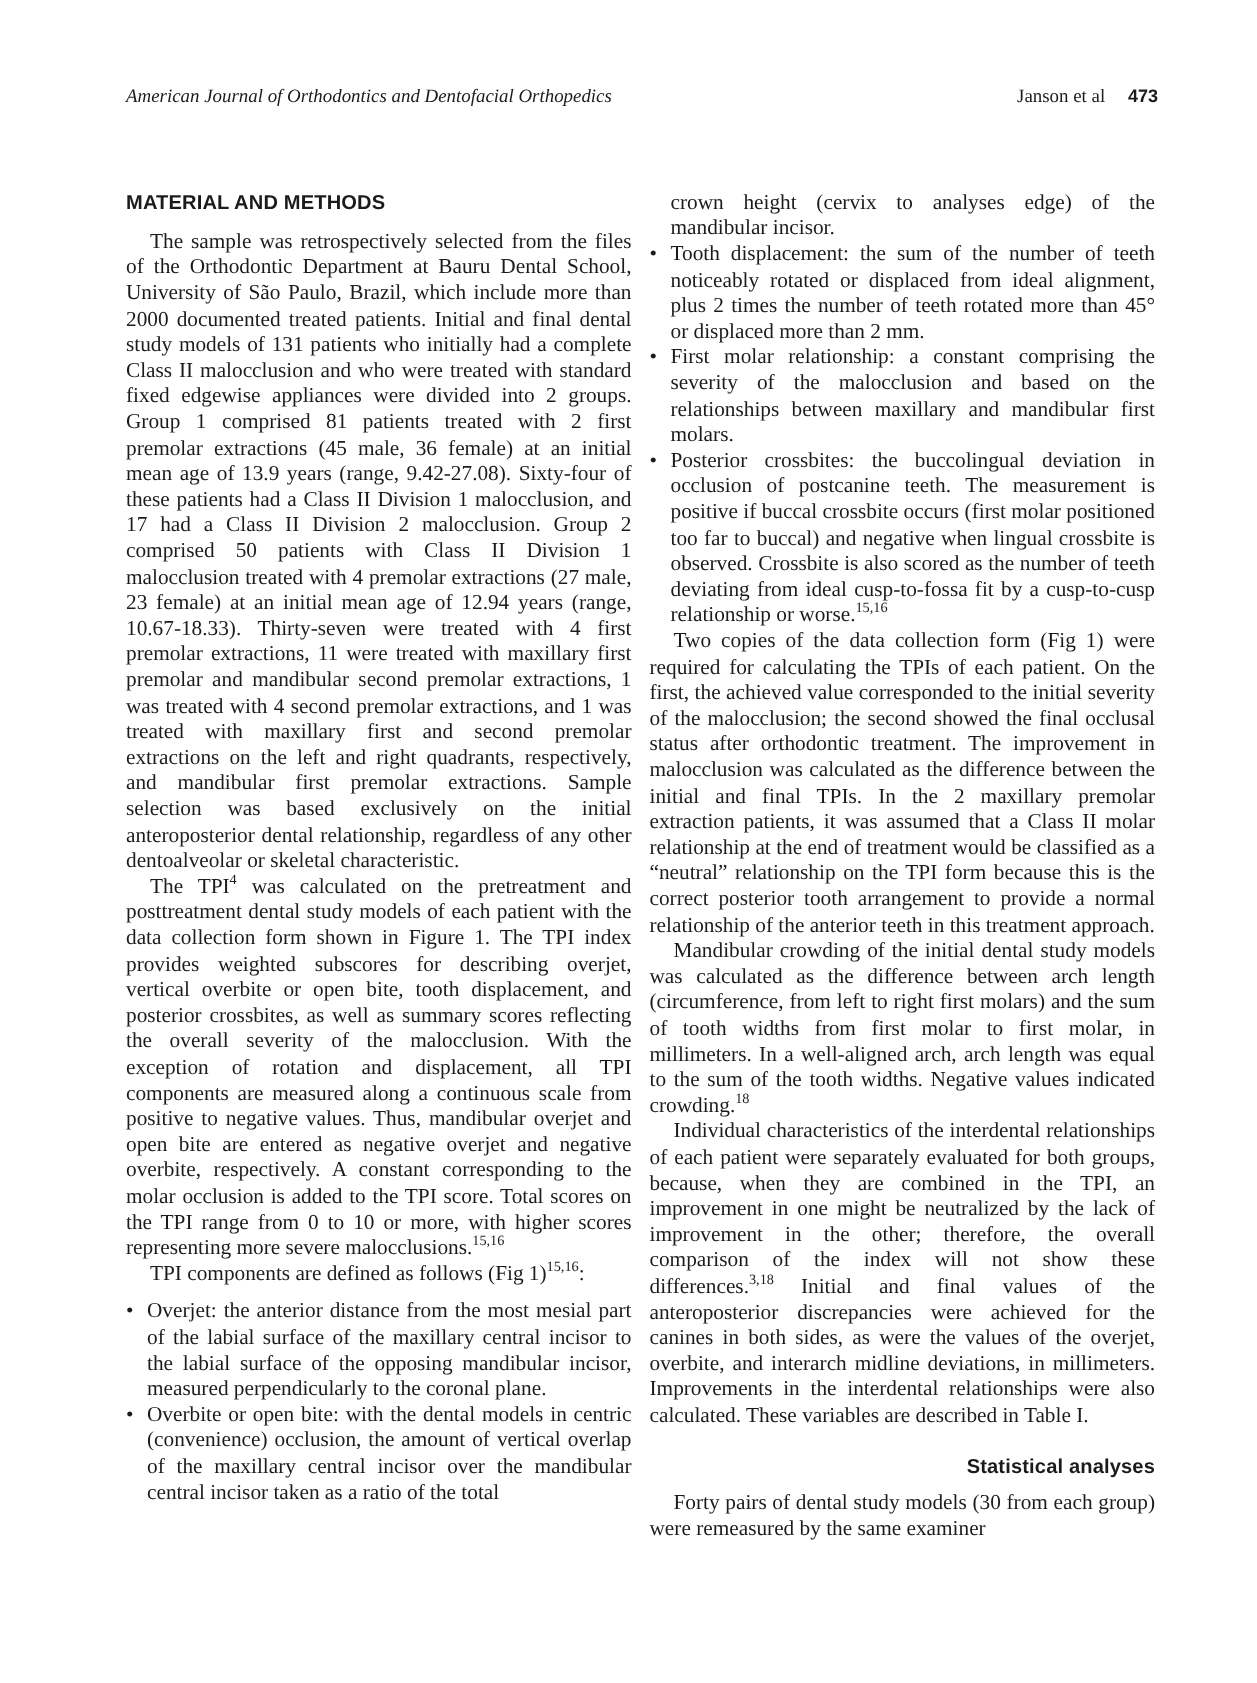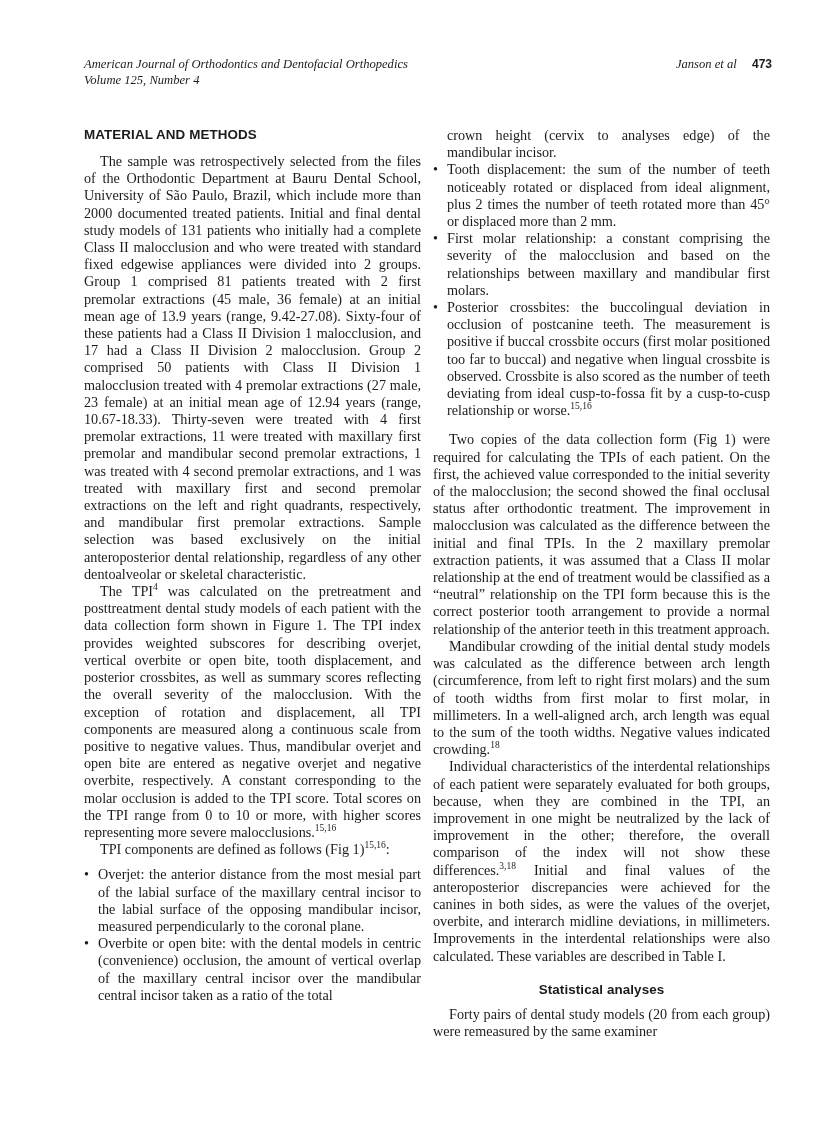--- a/index.html
+++ b/index.html
@@ -23,27 +23,28 @@
     width: 688px;
     top: 57px;
     display: flex;
     justify-content: space-between;
     align-items: flex-start;
   }
   .rh-left {
     font-style: italic;
     font-size: 12.6px;
     line-height: 15.6px;
+    text-align: right;
   }
   .rh-right {
     white-space: nowrap;
     font-size: 12.6px;
     line-height: 15.6px;
   }
-  .rh-authors { font-style: italic; }
+  .rh-authors { }
   .rh-page {
     font-style: normal;
     font-weight: bold;
     font-family: "Liberation Sans", sans-serif;
     font-size: 12px;
     margin-left: 12px;
   }
   
   .columns {
     position: absolute;
@@ -69,26 +70,26 @@
     margin: 0 0 11px 0;
     text-align: left;
     letter-spacing: 0.1px;
   }
   .subsection-heading {
     font-family: "Liberation Sans", sans-serif;
     font-weight: bold;
     font-size: 13.4px;
     line-height: 15px;
     margin: 17px 0 9px 0;
-    text-align: center;
+    text-align: right;
     letter-spacing: 0.1px;
   }
   p { margin: 0; }
   p.indent { text-indent: 16px; }
-  p.gap-top { margin-top: 12px; }
+  p.gap-top { margin-top: 0; }
   p.cont { padding-left: 14px; }
   ul.bullets {
     margin: 0;
     padding: 0;
     list-style: none;
   }
   ul.bullets.gap-top { margin-top: 8px; }
   li.bullet-item {
     position: relative;
     padding-left: 14px;
@@ -107,21 +108,20 @@
   }
 </style>
 </head>
 <body>
 
 <div class="page">
 
   <header class="running-head">
     <div class="rh-left">
       <div>American Journal of Orthodontics and Dentofacial Orthopedics</div>
-      <div>Volume 125, Number 4</div>
     </div>
     <div class="rh-right">
       <span class="rh-authors">Janson et al</span>
       <span class="rh-page">473</span>
     </div>
   </header>
 
   <main class="columns">
 
     <section class="col">
@@ -154,17 +154,17 @@
         </li>
         <li class="bullet-item">
           <span class="bullet-dot">•</span>
           <span>Posterior crossbites: the buccolingual deviation in occlusion of postcanine teeth. The measurement is positive if buccal crossbite occurs (first molar positioned too far to buccal) and negative when lingual crossbite is observed. Crossbite is also scored as the number of teeth deviating from ideal cusp-to-fossa fit by a cusp-to-cusp relationship or worse.<sup>15,16</sup></span>
         </li>
       </ul>
       <p class="indent gap-top">Two copies of the data collection form (Fig 1) were required for calculating the TPIs of each patient. On the first, the achieved value corresponded to the initial severity of the malocclusion; the second showed the final occlusal status after orthodontic treatment. The improvement in malocclusion was calculated as the difference between the initial and final TPIs. In the 2 maxillary premolar extraction patients, it was assumed that a Class II molar relationship at the end of treatment would be classified as a “neutral” relationship on the TPI form because this is the correct posterior tooth arrangement to provide a normal relationship of the anterior teeth in this treatment approach.</p>
       <p class="indent">Mandibular crowding of the initial dental study models was calculated as the difference between arch length (circumference, from left to right first molars) and the sum of tooth widths from first molar to first molar, in millimeters. In a well-aligned arch, arch length was equal to the sum of the tooth widths. Negative values indicated crowding.<sup>18</sup></p>
       <p class="indent">Individual characteristics of the interdental relationships of each patient were separately evaluated for both groups, because, when they are combined in the TPI, an improvement in one might be neutralized by the lack of improvement in the other; therefore, the overall comparison of the index will not show these differences.<sup>3,18</sup> Initial and final values of the anteroposterior discrepancies were achieved for the canines in both sides, as were the values of the overjet, overbite, and interarch midline deviations, in millimeters. Improvements in the interdental relationships were also calculated. These variables are described in Table I.</p>
       <h2 class="subsection-heading">Statistical analyses</h2>
-      <p class="indent">Forty pairs of dental study models (20 from each group) were remeasured by the same examiner</p>
+      <p class="indent">Forty pairs of dental study models (30 from each group) were remeasured by the same examiner</p>
     </section>
 
   </main>
 </div>
 
 </body></html>

